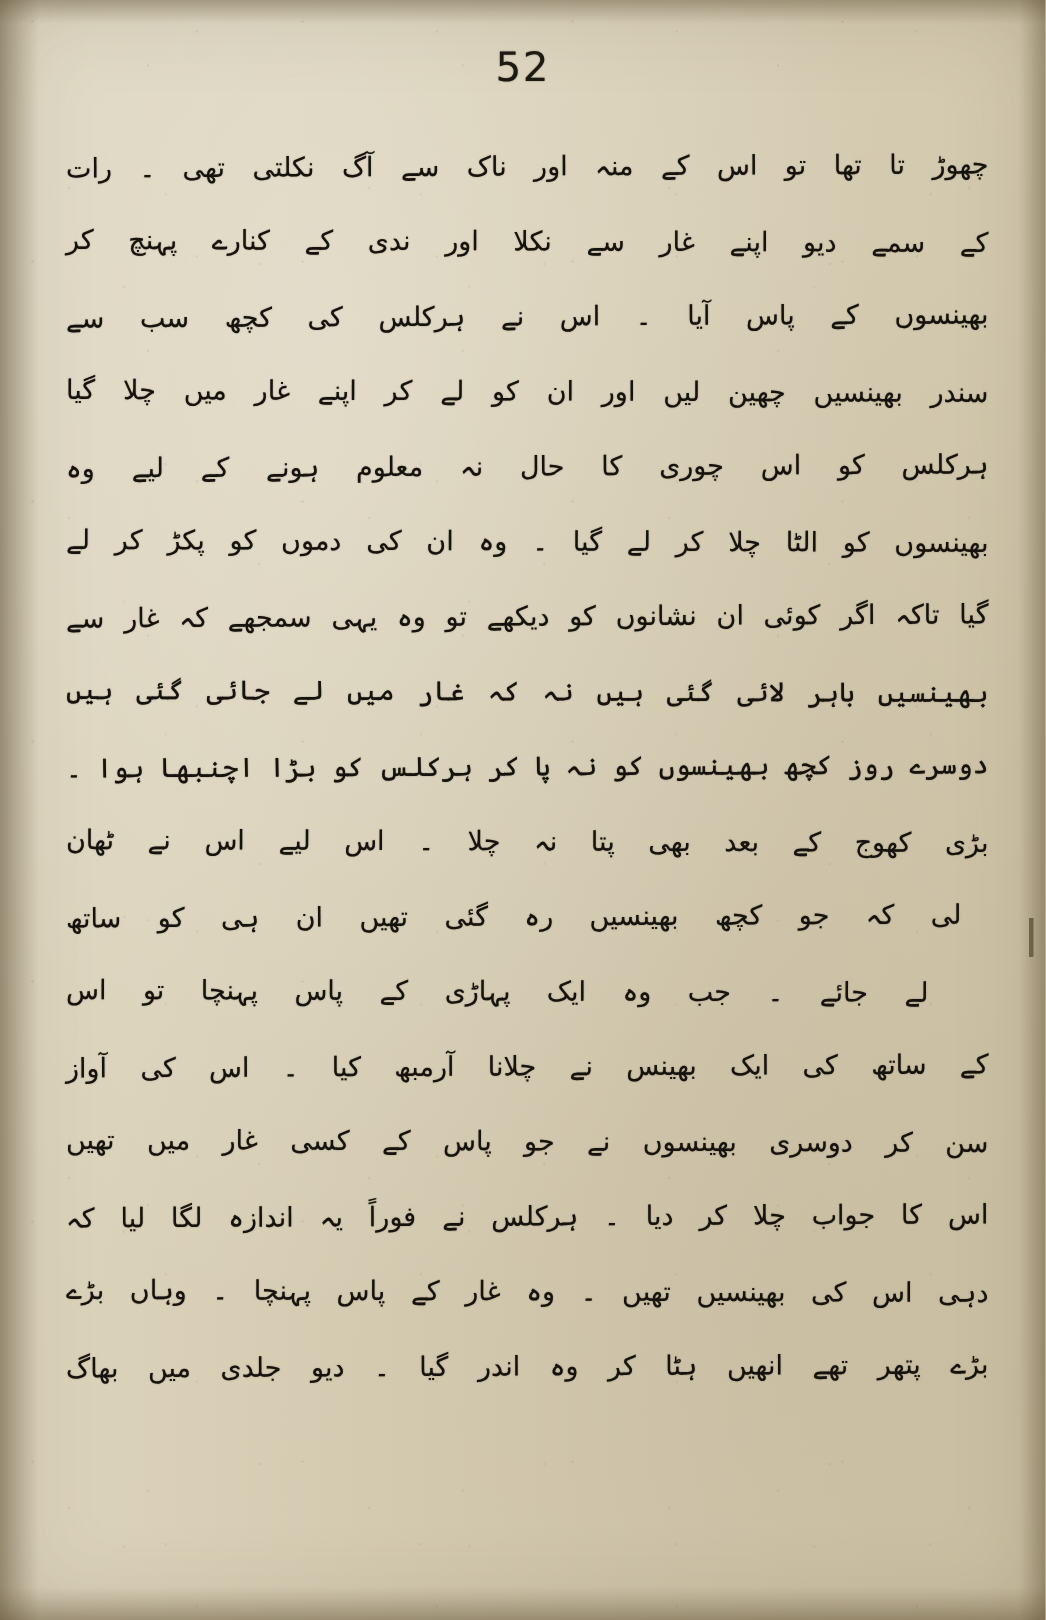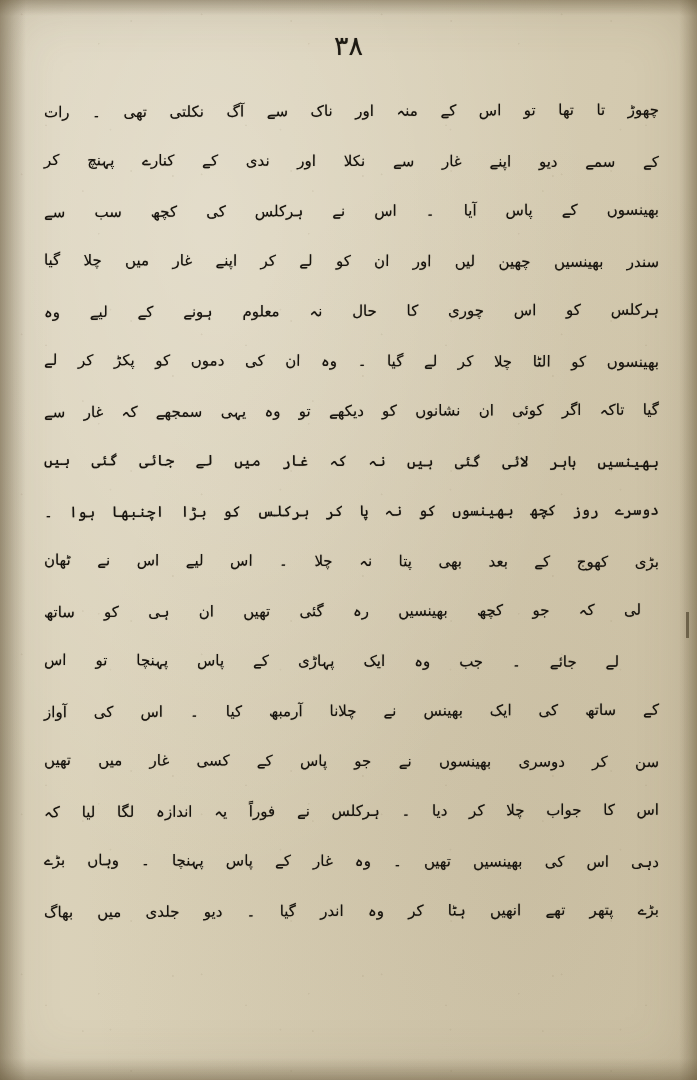--- a/index.html
+++ b/index.html
@@ -93,22 +93,22 @@
 
   #body-text {
     position: absolute;
     top: 86px;
     left: 44px;
     right: 38px;
     direction: rtl;
     text-align: justify;
     text-align-last: justify;
     color: #16130e;
-    font-family: Liberation Serif, serif;
-    font-size: 15px;
+    font-family: Liberation Sans, sans-serif;
+    font-size: 18px;
     line-height: 50px;
     text-shadow: 0 0 0.8px rgba(35,28,15,0.6);
   }
   .line {
     display: block;
     white-space: nowrap;
     direction: rtl;
     unicode-bidi: isolate;
     height: 50px;
     line-height: 50px;
@@ -127,21 +127,21 @@
     width: 3px;
     height: 26px;
     background: rgba(50,40,22,0.55);
   }
 </style>
 </head>
 <body>
 
 <div id="page">
 
-  <div id="page-number">۳۸</div>
+  <div id="page-number">52</div>
 
   <div id="body-text">
     <span class="line">چھوڑ تا تھا تو اس کے منہ اور ناک سے آگ نکلتی تھی ۔ رات</span>
     <span class="line">کے سمے دیو اپنے غار سے نکلا اور ندی کے کنارے پہنچ کر</span>
     <span class="line">بھینسوں کے پاس آیا ۔ اس نے ہرکلس کی کچھ سب سے</span>
     <span class="line">سندر بھینسیں چھین لیں اور ان کو لے کر اپنے غار میں چلا گیا</span>
     <span class="line">ہرکلس کو اس چوری کا حال نہ معلوم ہونے کے لیے وہ</span>
     <span class="line">بھینسوں کو الٹا چلا کر لے گیا ۔ وہ ان کی دموں کو پکڑ کر لے</span>
     <span class="line">گیا تاکہ اگر کوئی ان نشانوں کو دیکھے تو وہ یہی سمجھے کہ غار سے</span>
     <span class="line">بھینسیں باہر لائی گئی ہیں نہ کہ غار میں لے جائی گئی ہیں</span>

